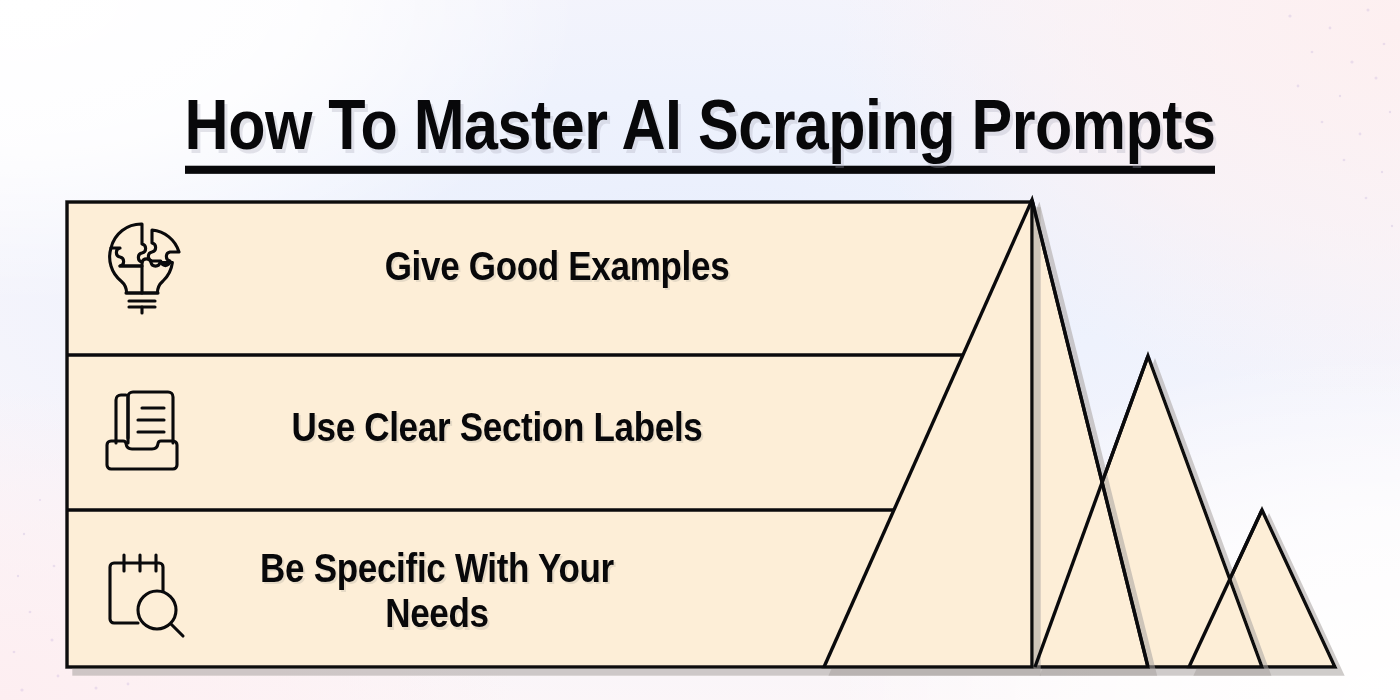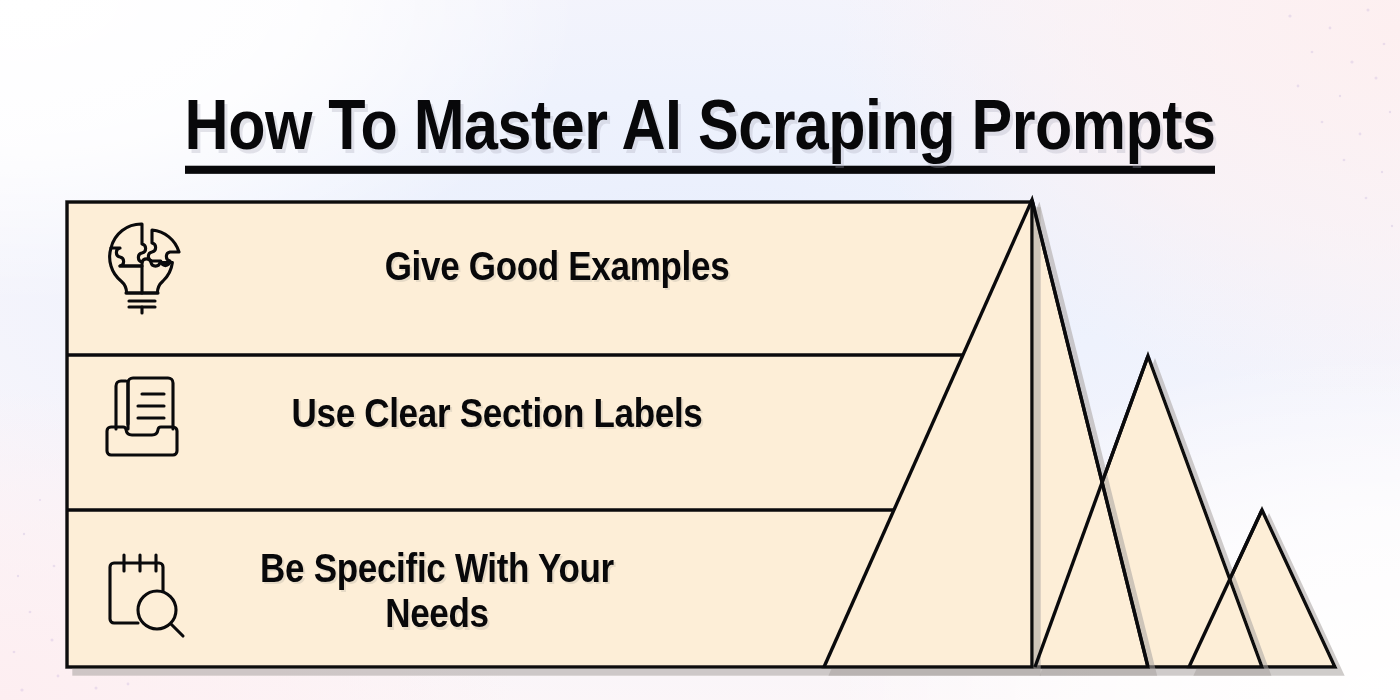--- a/index.html
+++ b/index.html
@@ -72,21 +72,21 @@
     text-align:center;
     font-size:35px;
     font-weight:800;
     color:#08080a;
     font-family:"Liberation Sans", sans-serif;
     letter-spacing:-0.3px;
     text-shadow:2px 2px 0 rgba(180,172,160,0.30);
     transform:scaleY(1.14);
   }
   #row-0 { top:202px; height:128px; }
-  #row-1 { top:355px; height:116px; }
+  #row-1 { top:369px; height:116px; }
   #row-2 { top:492px; height:197px; }
   #row-1 .row-label { padding-right:120px; }
   #row-2 .row-label { padding-right:240px; }
 </style>
 </head>
 <body>
 
 <div id="bg-base"></div>
 <div id="bg-tl"></div>
 <div id="bg-tr"></div>

